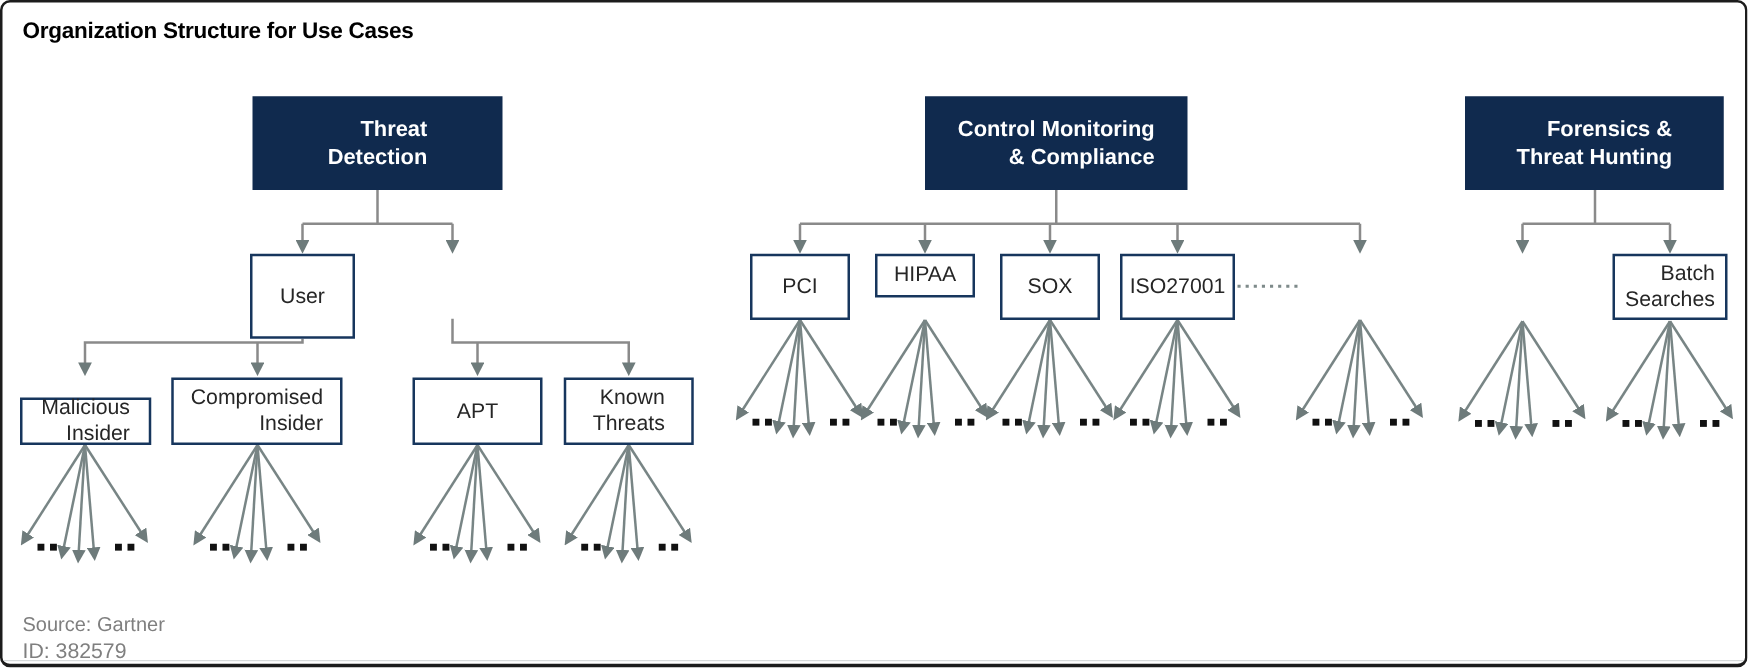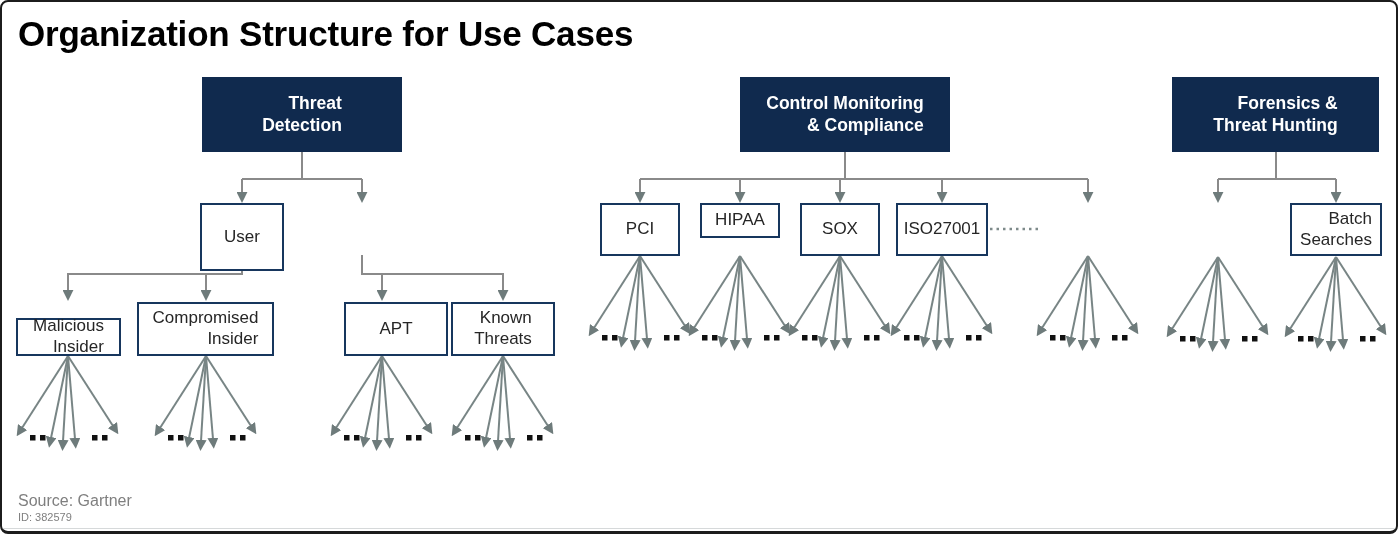--- a/index.html
+++ b/index.html
@@ -9,21 +9,21 @@
     width:1398px;height:534px;
     box-sizing:border-box;
     background:#ffffff;
     border:2px solid #1c1c1c;
     border-bottom-width:3px;
     border-radius:8px;
     overflow:hidden;
   }
   .page-title{
     position:absolute;left:16px;top:12px;
-    font-size:35px;font-weight:700;color:#000000;
+    font-size:18px;font-weight:700;color:#000000;
     letter-spacing:-0.2px;
     margin:0;
   }
   svg.connector-layer{
     position:absolute;left:0;top:0;width:1398px;height:534px;
     pointer-events:none;
   }
   .node{
     position:absolute;
     display:flex;align-items:center;justify-content:center;
@@ -46,37 +46,37 @@
     color:#262626;
     font-size:17px;
   }
   .n-td{left:200px;top:75px;width:200px;height:75px}
   .n-cm{left:738px;top:75px;width:210px;height:75px}
   .n-fh{left:1170px;top:75px;width:207px;height:75px}
   .n-user{left:198px;top:201px;width:84px;height:68px}
   .n-entity{left:318px;top:201px;width:84px;height:52px}
   .n-mal{left:14px;top:316px;width:105px;height:38px}
   .n-comp{left:135px;top:300px;width:137px;height:54px}
-  .n-apt{left:342px;top:300px;width:104px;height:54px}
+  .n-apt{left:328px;top:300px;width:104px;height:54px}
   .n-known{left:449px;top:300px;width:104px;height:54px}
   .n-pci{left:598px;top:201px;width:80px;height:53px}
   .n-hipaa{left:698px;top:201px;width:80px;height:35px}
   .n-sox{left:798px;top:201px;width:80px;height:53px}
   .n-iso{left:894px;top:201px;width:92px;height:53px}
   .n-cis{left:1042px;top:201px;width:88px;height:53px}
   .n-rts{left:1170px;top:201px;width:92px;height:53px}
   .n-batch{left:1288px;top:201px;width:92px;height:53px}
   .elbow{stroke:var(--connector,#8a8a8a);stroke-width:2;fill:none;}
   .dotted-link{stroke:#7e8a8a;stroke-width:2.5;fill:none;stroke-dasharray:2.5 4;}
   .fan-line{stroke:var(--fan,#788585);stroke-width:2;fill:none;}
   .footer{
     position:absolute;left:16px;top:489px;color:#7f7f7f;
   }
   .footer .src{font-size:16px;line-height:1.2;text-align:right;}
-  .footer .docid{font-size:11px;line-height:1.3;}
+  .footer .docid{font-size:17px;line-height:1.3;}
   .bottom-hairline{
     position:absolute;left:0;right:0;bottom:2px;height:1px;background:#d6d9da;
   }
 </style>
 </head>
 <body>
 
 <div class="canvas">
 
   <h1 class="page-title">Organization Structure for Use Cases</h1>

